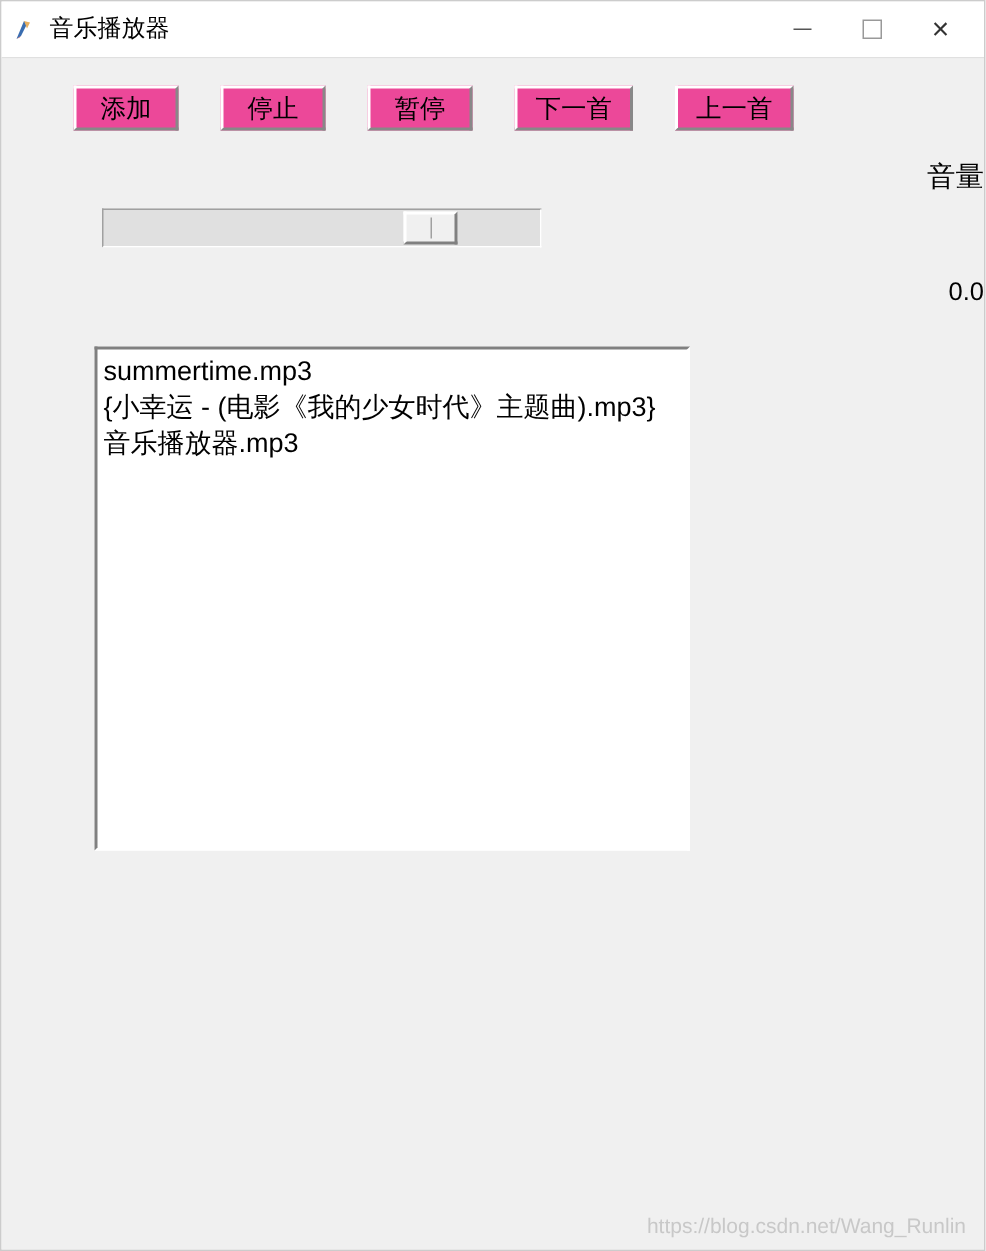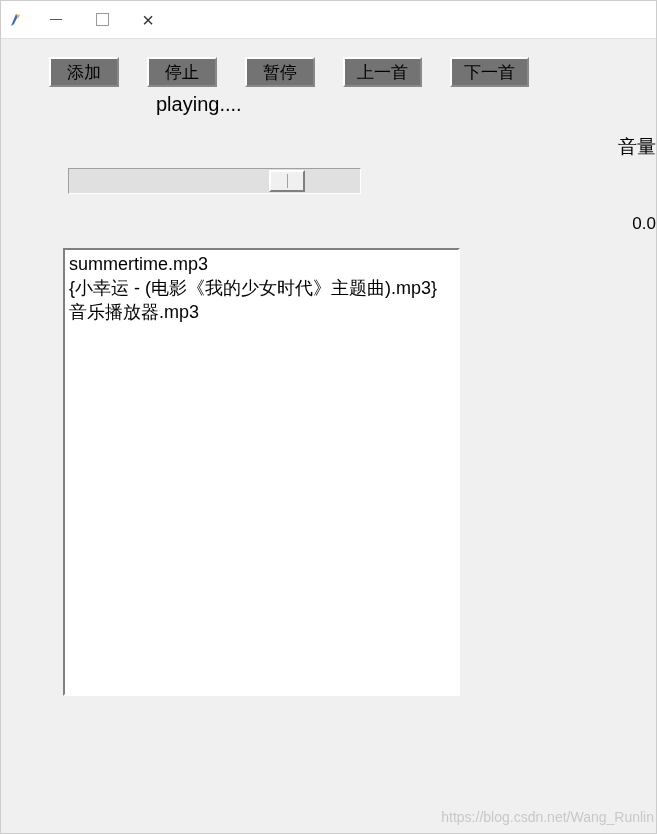--- a/index.html
+++ b/index.html
@@ -84,21 +84,21 @@
       position: relative;
     }
     .toolbar {
       display: flex;
       gap: 28px;
       padding-left: 48px;
     }
     .tk-button {
       min-width: 70px;
       height: 30px;
-      background: #737373;
+      background: #ec4899;
       border-top: 2px solid #ffffff;
       border-left: 2px solid #ffffff;
       border-right: 2px solid #888888;
       border-bottom: 2px solid #888888;
       font-size: 17px;
       font-family: inherit;
       cursor: pointer;
       padding: 0 12px;
       color: #000;
     }
@@ -154,76 +154,76 @@
     .slider-value {
       font-size: 17px;
       color: #000;
       padding-top: 4px;
       padding-left: 12px;
       margin-top: 16px;
     }
     .listbox {
       position: absolute;
       left: 62px;
-      top: 209px;
+      top: 192px;
       width: 397px;
-      height: 448px;
+      height: 336px;
       background: #ffffff;
       border-top: 2px solid #808080;
       border-left: 2px solid #808080;
       border-right: 2px solid #ffffff;
       border-bottom: 2px solid #ffffff;
       overflow: hidden;
       padding: 2px 4px;
     }
     .listbox-item {
       font-size: 18px;
       color: #000;
       line-height: 24px;
       white-space: nowrap;
       cursor: pointer;
     }
     .watermark {
       position: absolute;
-      right: 2px;
+      right: 12px;
       bottom: 8px;
       font-size: 14px;
       color: rgba(150,150,150,0.45);
       font-family: Arial, sans-serif;
     }
   </style>
 </head>
 <body>
 
 <div class="window">
   <div class="titlebar">
     <span class="titlebar-icon">
       <svg width="16" height="16" viewBox="0 0 16 16">
         <path d="M3 14 L8 2 L10 4 L6 12 Z" fill="#3a6db0"></path>
         <path d="M8 2 L12 3 L10 7 Z" fill="#e8b060"></path>
         <path d="M6 12 L3 14 L5 13 Z" fill="#c04040"></path>
       </svg>
     </span>
+    <span class="titlebar-title">音乐播放器</span>
     <div class="window-controls">
       <div class="win-btn min"></div>
       <div class="win-btn max"></div>
       <div class="win-btn close">×</div>
     </div>
   </div>
 
   <div class="content">
     <div class="toolbar">
       <button class="tk-button">添加</button>
       <button class="tk-button">停止</button>
       <button class="tk-button">暂停</button>
+      <button class="tk-button">下一首</button>
       <button class="tk-button">上一首</button>
-      <button class="tk-button">下一首</button>
-    </div>
-
-    <div class="status-label">playing....</div>
+    </div>
+
 
     <div class="volume-section">
       <div class="volume-label">音量</div>
       <div class="slider-track">
         <div class="slider-thumb"></div>
       </div>
       <div class="slider-value">0.0</div>
     </div>
 
     <div class="listbox">

